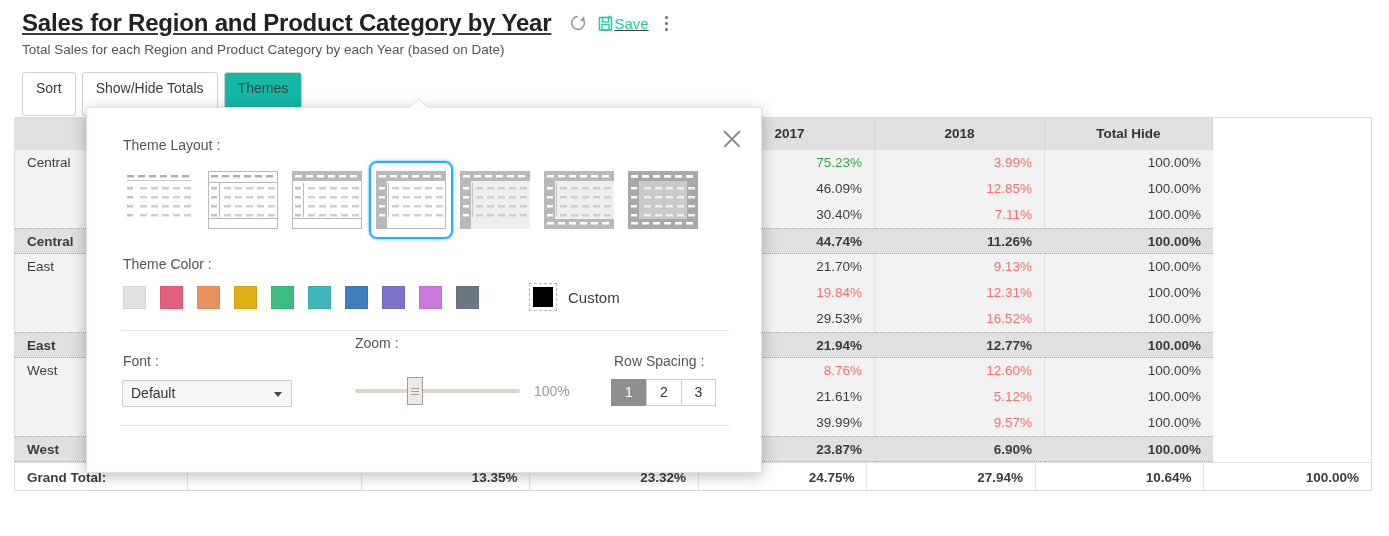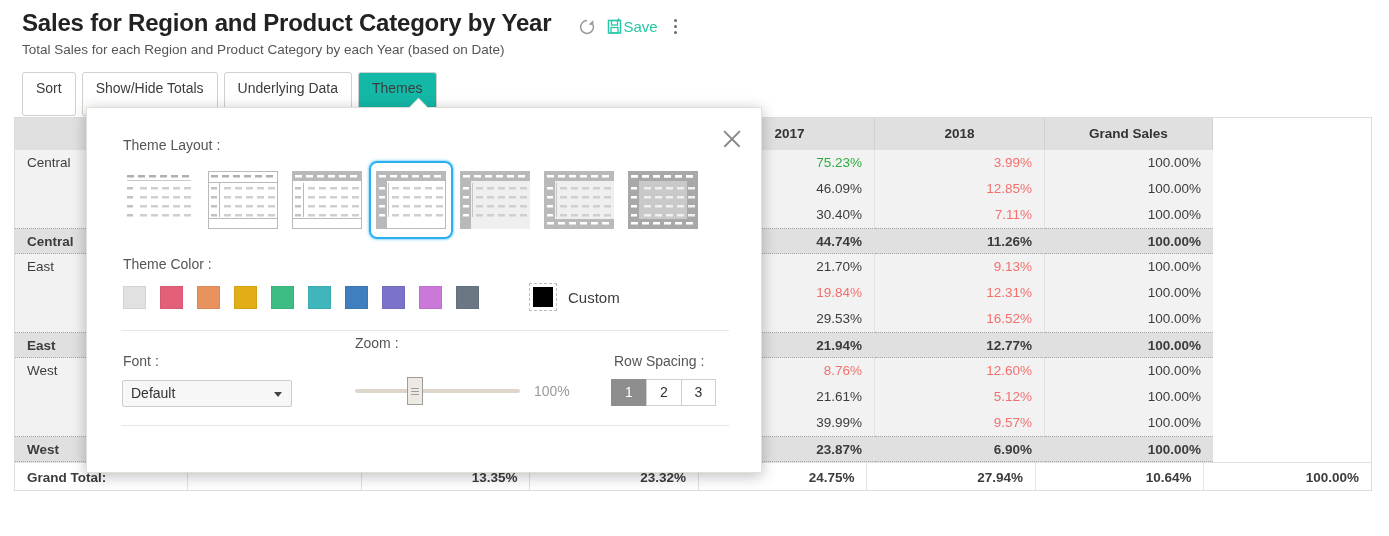--- a/index.html
+++ b/index.html
@@ -8,21 +8,21 @@
     width: 1389px; height: 536px;
     background: #ffffff;
     font-family: "Liberation Sans", sans-serif;
     color: #3c3c3c;
     overflow: hidden;
   }
   #root { position: relative; width: 1389px; height: 536px; }
 
   
   .hdr { position: absolute; left: 22px; top: 8px; }
-  .hdr-row { display: flex; align-items: flex-end; gap: 9px; }
+  .hdr-row { display: flex; align-items: center; gap: 0px; text-decoration: underline; }
   .title {
     font-size: 24px; font-weight: bold; color: #222; letter-spacing: -0.2px;
     white-space: nowrap; line-height: 30px;
   }
   .hdr-icons { display: flex; align-items: center; gap: 10px; margin-left: 18px; }
   .icon-btn { display: inline-flex; align-items: center; cursor: pointer; }
   .save-label { color: #26c6a6; font-size: 15px; margin-left: -2px; }
   .kebab { display: flex; flex-direction: column; gap: 3px; padding: 4px 6px; cursor: pointer; }
   .kebab i { width: 3px; height: 3px; border-radius: 50%; background: #6b6b6b; display: block; }
   .subtitle {
@@ -197,33 +197,32 @@
             <i></i>
         </span>
       </div>
     </div>
     <div class="subtitle">Total Sales for each Region and Product Category by each Year (based on Date)</div>
   </div>
 
   <div class="toolbar">
     <div class="tb-btn">Sort</div>
     <div class="tb-btn">Show/Hide Totals</div>
-    <div class="tb-btn">Underlying Data</div>
     <div class="tb-btn active">Themes</div>
   </div>
 
   <div class="tbl">
     <div class="trow hdrrow">
       <div class="tcell c-region">Reg</div>
       <div class="tcell c-cat"></div>
       <div class="tcell c-y hc"></div>
       <div class="tcell c-y hc">2016</div>
       <div class="tcell c-y hc">2017</div>
       <div class="tcell c-y hc">2018</div>
-      <div class="tcell c-tot hc">Grand Sales</div>
+      <div class="tcell c-tot hc">Total Hide</div>
     </div>
     <div id="tbody">
         <div class="trow body-row shade">
           <div class="tcell c-region">Central</div>
           <div class="tcell c-cat"></div>
           <div class="tcell c-y"></div>
           <div class="tcell c-y neg">11.12%</div>
           <div class="tcell c-y pos">75.23%</div>
           <div class="tcell c-y neg">3.99%</div>
           <div class="tcell c-tot">100.00%</div>

